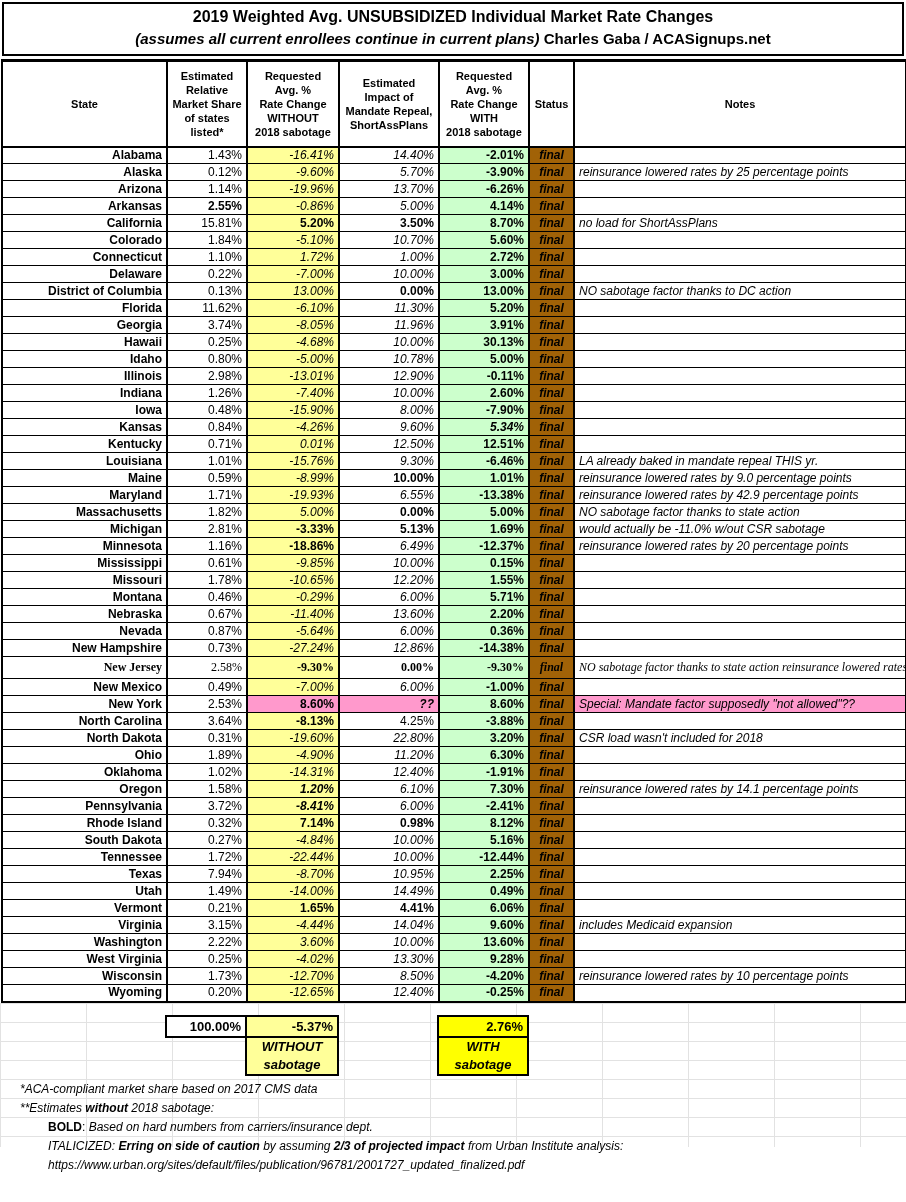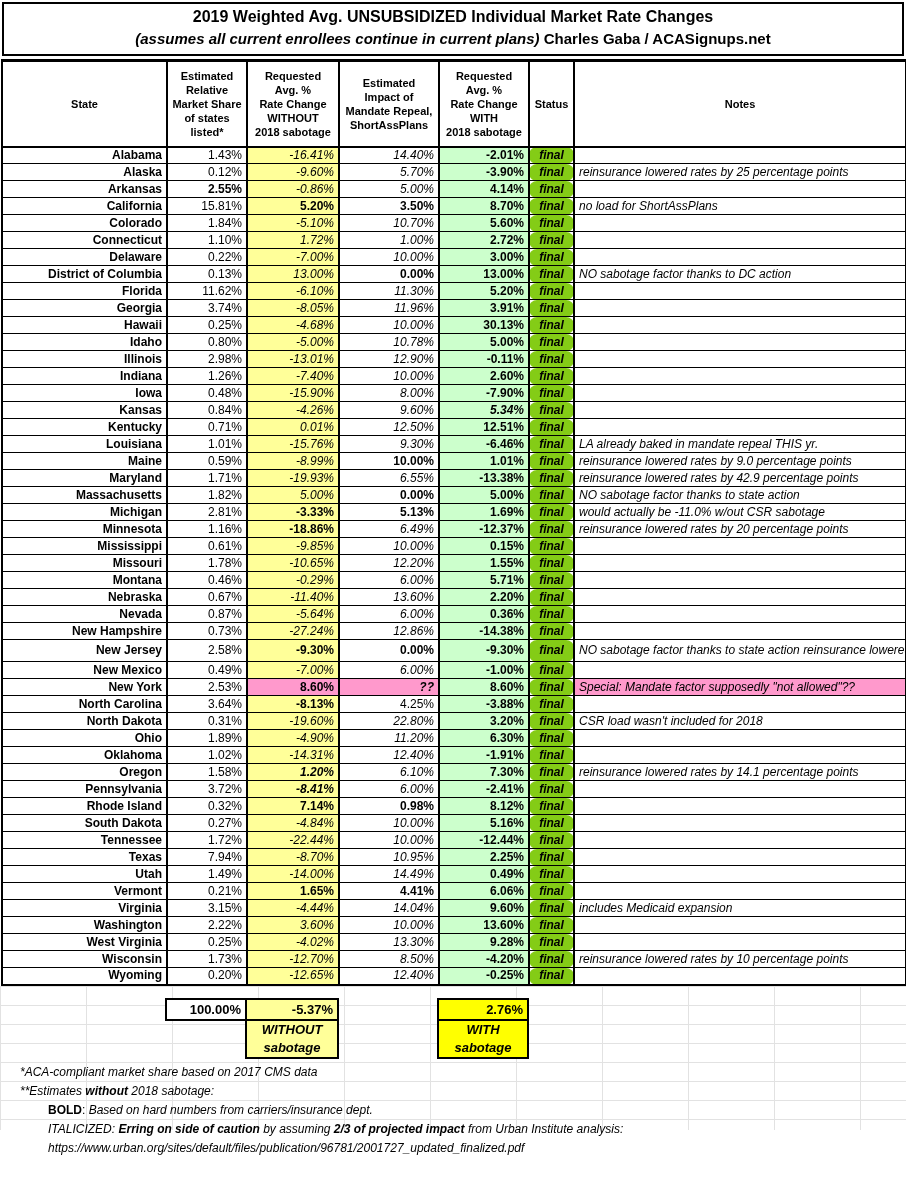--- a/index.html
+++ b/index.html
@@ -49,26 +49,26 @@
   table.main td{
     font-size:12px;line-height:15px;
     height:17px;padding:0 4px;
     vertical-align:middle;
     white-space:nowrap;
   }
   .c-state{font-weight:bold;text-align:right;}
   .c-ms,.c-wo,.c-im,.c-wi{text-align:right;}
   .c-wo{background:#FFFF99;}
   .c-wi{background:#CCFFCC;font-weight:bold;}
-  .c-st{background:#84cc16;font-weight:bold;font-style:italic;text-align:center;font-size:11px;border-radius:8px;}
+  .c-st{background:#a16207;font-weight:bold;font-style:italic;text-align:center;font-size:11px;}
   .c-nt{font-style:italic;text-align:left;white-space:pre-line;}
   .f-i{font-style:italic;}
   .f-b{font-weight:bold;}
   .f-bi{font-weight:bold;font-style:italic;}
-  tr.tall td{height:22px;}
+  tr.tall td{height:22px;font-family:Liberation Serif, serif;}
   tr.pink .c-wo, tr.pink .c-im, tr.pink .c-nt{background:#FF99CC;}
   
   .bottom{
     position:relative;
     height:144px;
     background-image:
       linear-gradient(#e2e2e2 1px, transparent 1px),
       linear-gradient(90deg,#e2e2e2 1px, transparent 1px);
     background-size:86px 19px;
     background-position:0 0;
@@ -156,20 +156,29 @@
         <tr>
           <td class="c-state">Alaska</td>
           <td class="c-ms">0.12%</td>
           <td class="c-wo f-i">-9.60%</td>
           <td class="c-im f-i">5.70%</td>
           <td class="c-wi f-b">-3.90%</td>
           <td class="c-st">final</td>
           <td class="c-nt">reinsurance lowered rates by 25 percentage points</td>
         </tr>
         <tr>
+          <td class="c-state">Arizona</td>
+          <td class="c-ms">1.14%</td>
+          <td class="c-wo f-i">-19.96%</td>
+          <td class="c-im f-i">13.70%</td>
+          <td class="c-wi f-b">-6.26%</td>
+          <td class="c-st">final</td>
+          <td class="c-nt"></td>
+        </tr>
+        <tr>
           <td class="c-state">Arkansas</td>
           <td class="c-ms f-b">2.55%</td>
           <td class="c-wo f-i">-0.86%</td>
           <td class="c-im f-i">5.00%</td>
           <td class="c-wi f-b">4.14%</td>
           <td class="c-st">final</td>
           <td class="c-nt"></td>
         </tr>
         <tr>
           <td class="c-state">California</td>

